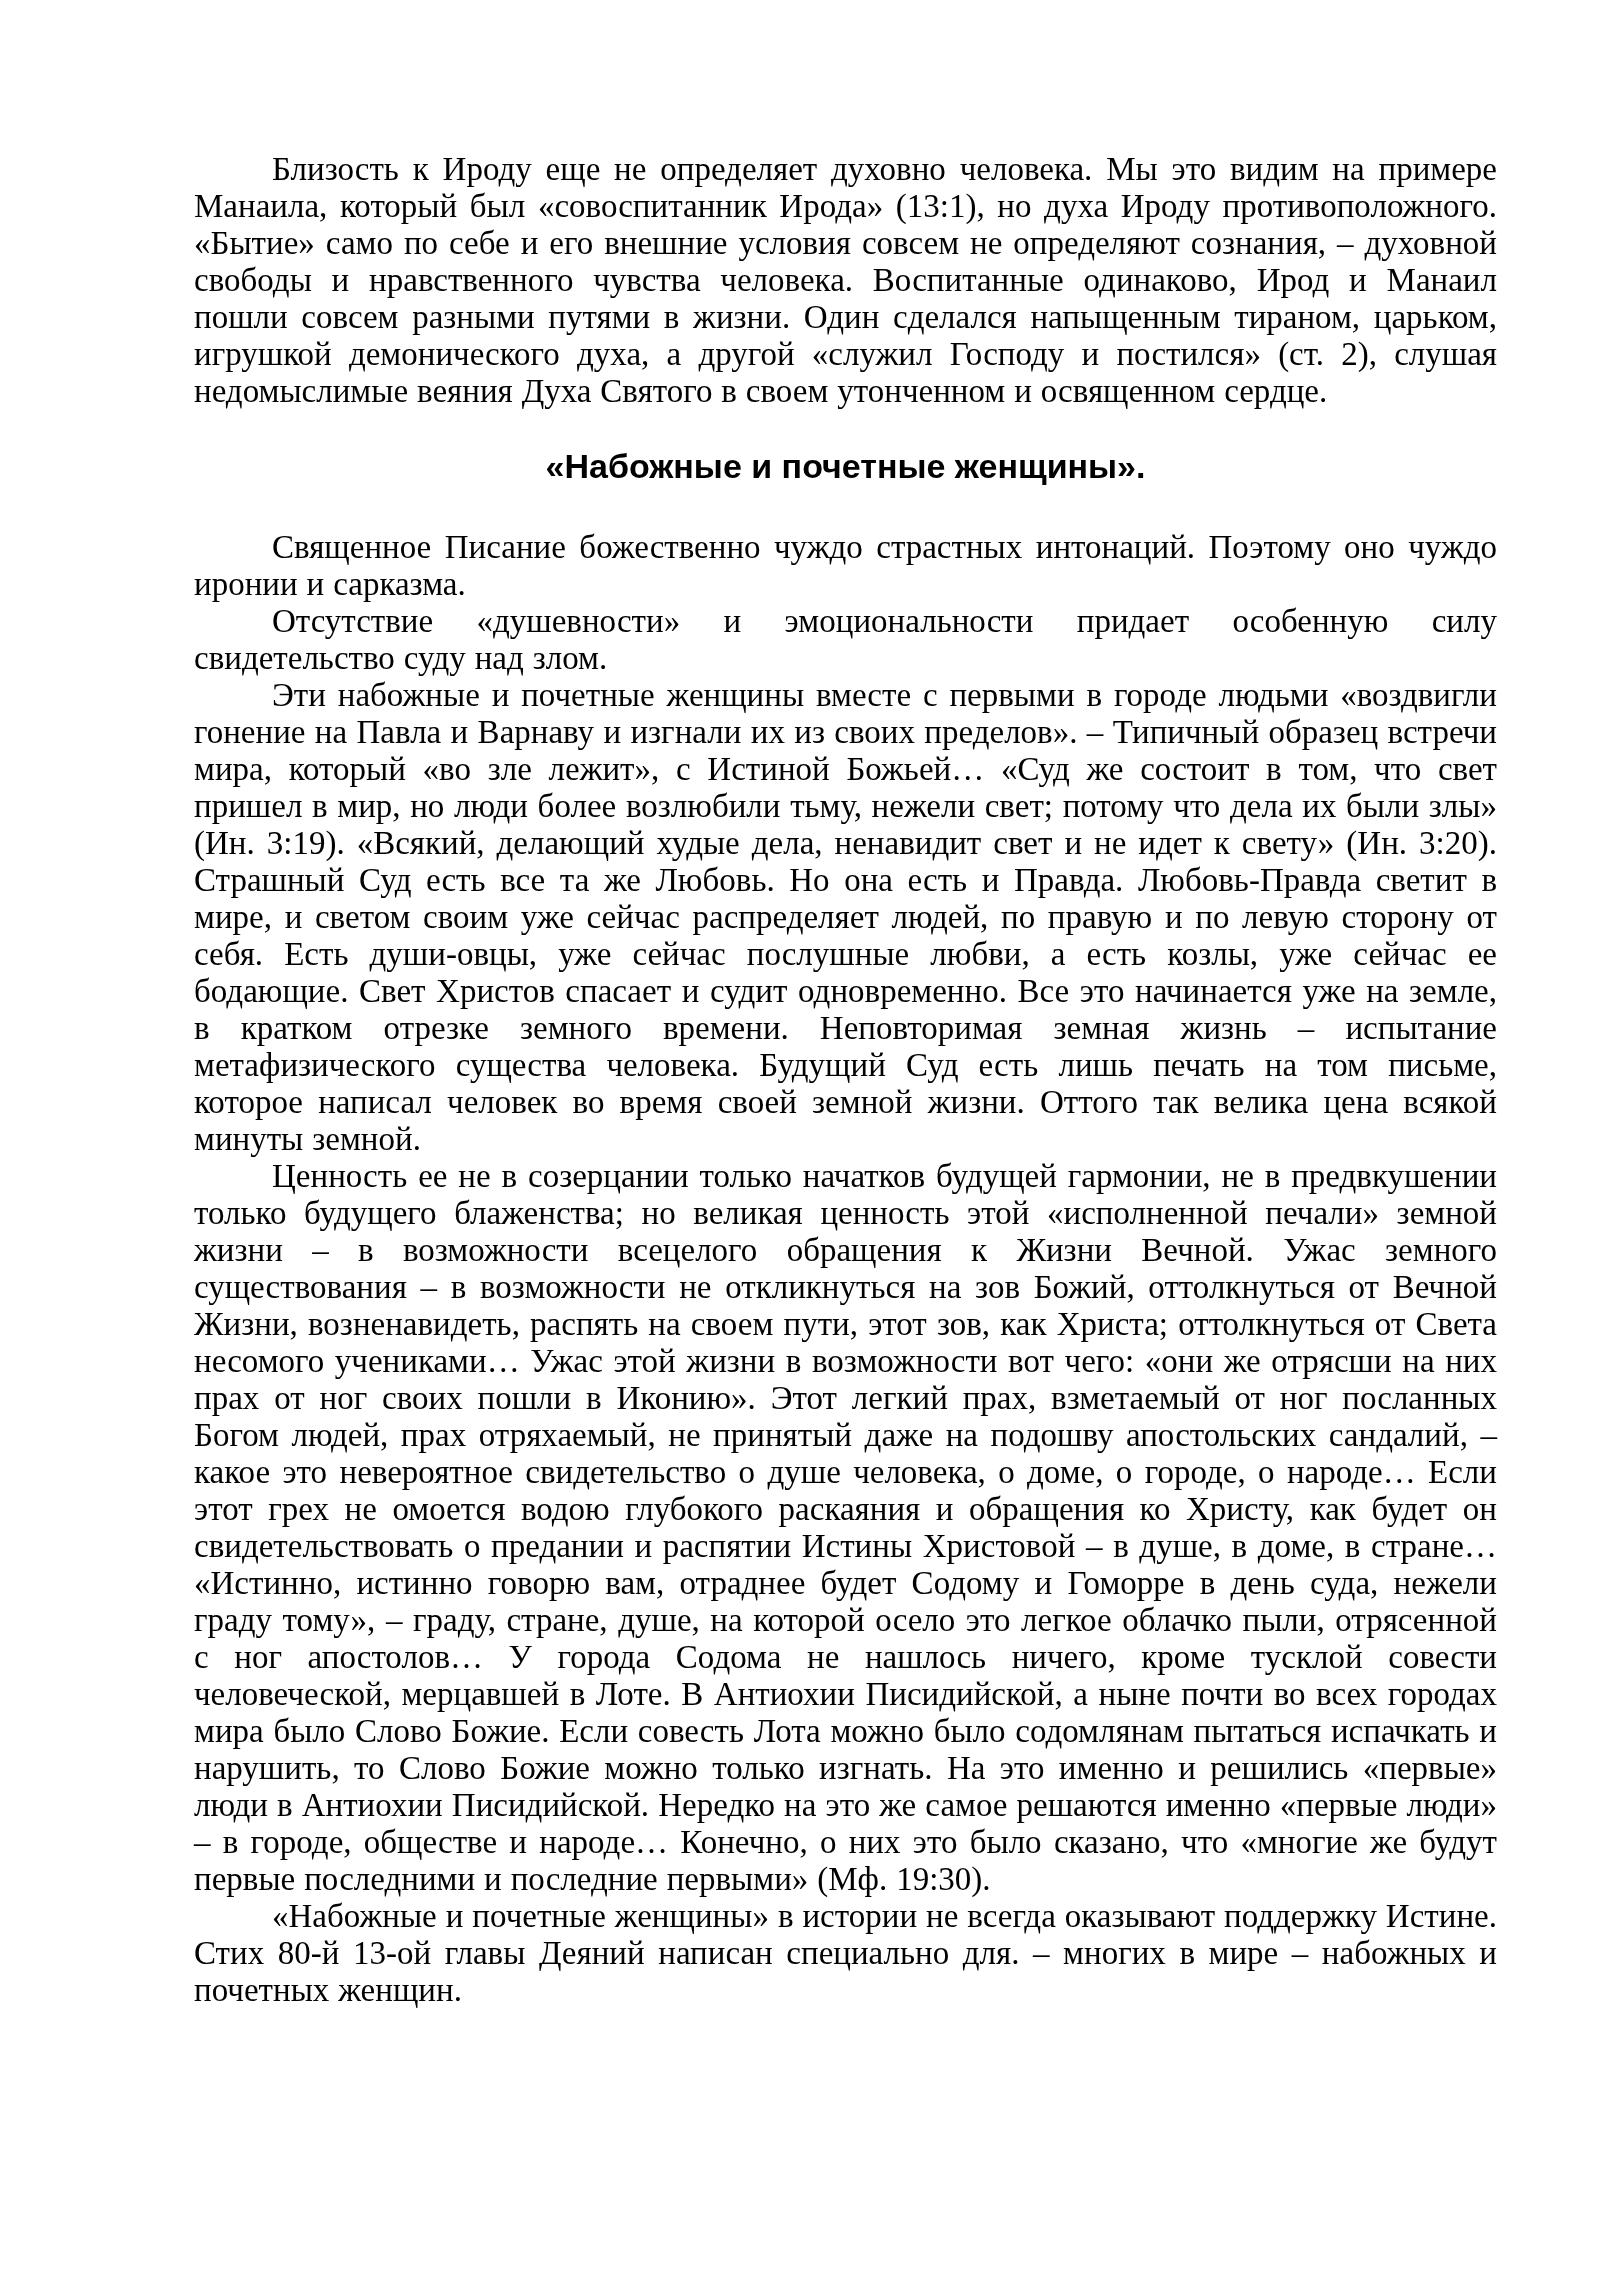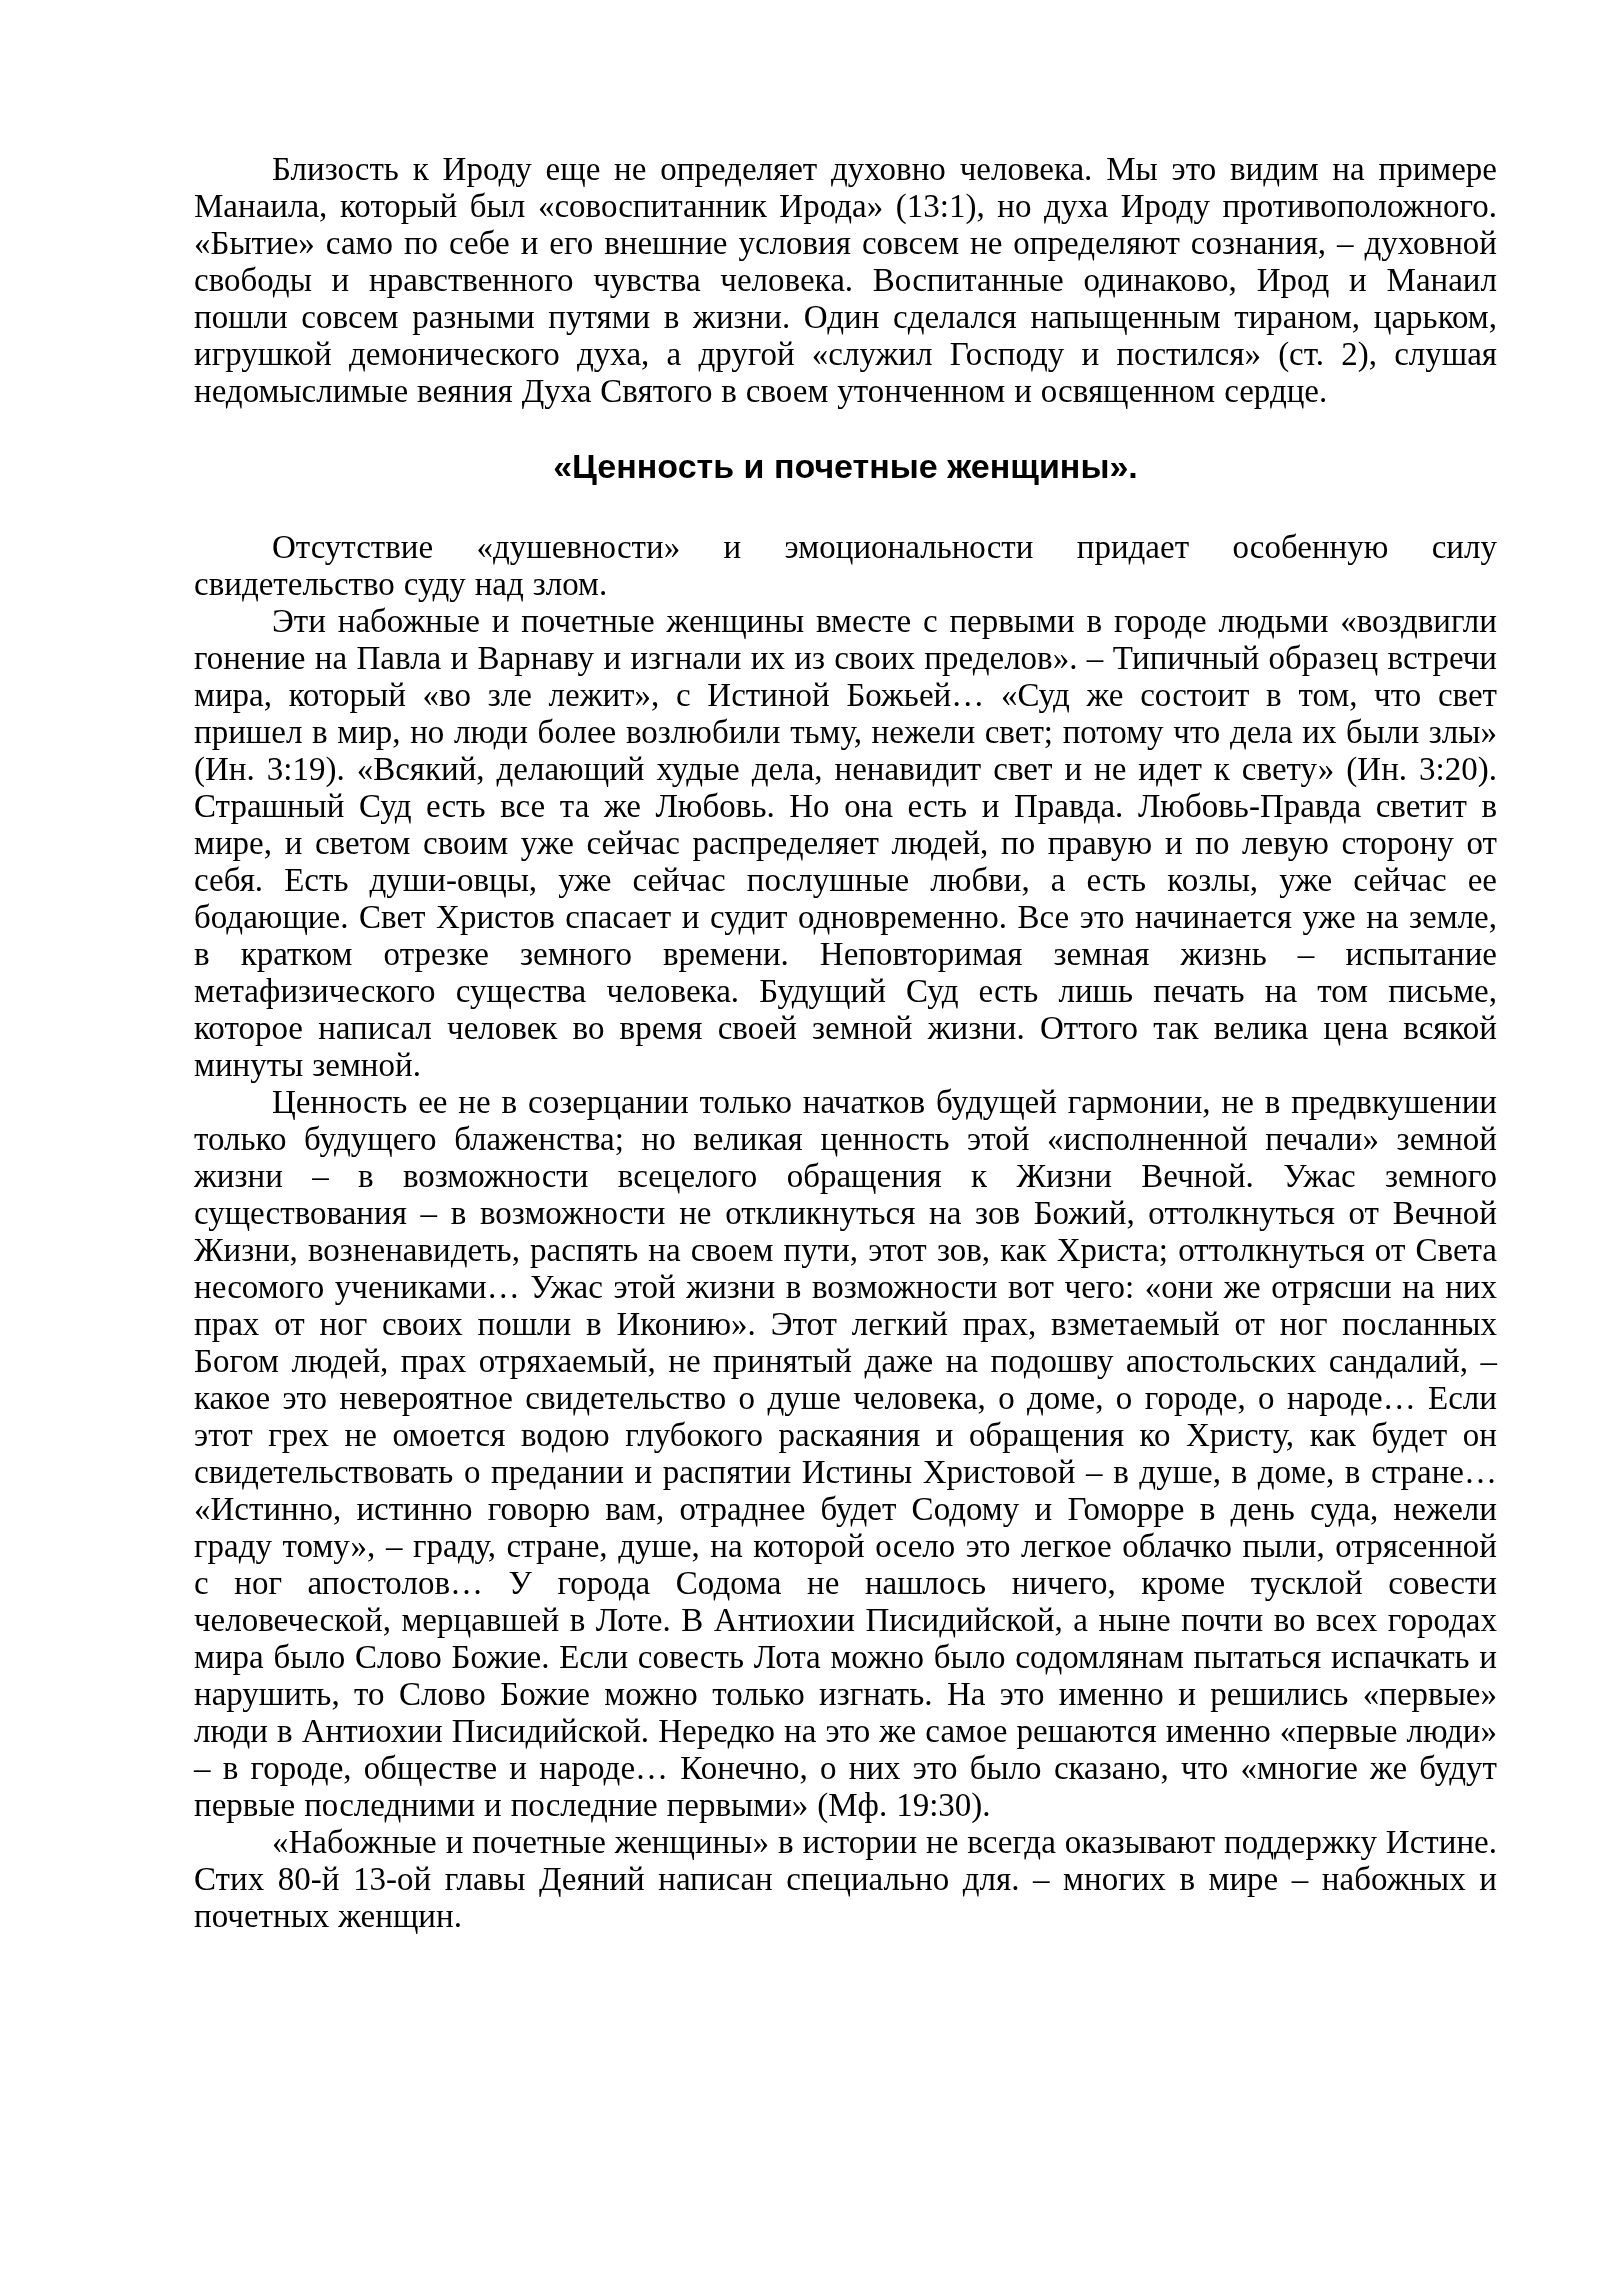--- a/index.html
+++ b/index.html
@@ -40,22 +40,23 @@
     text-indent: 0;
     margin: 38px 0 44px 0;
   }
 </style>
 </head>
 <body>
 
 <div class="page">
   <p>Близость к Ироду еще не определяет духовно человека. Мы это видим на примере Манаила, который был «совоспитанник Ирода» (13:1), но духа Ироду противоположного. «Бытие» само по себе и его внешние условия совсем не определяют сознания, – духовной свободы и нравственного чувства человека. Воспитанные одинаково, Ирод и Манаил пошли совсем разными путями в жизни. Один сделался напыщенным тираном, царьком, игрушкой демонического духа, а другой «служил Господу и постился» (ст. 2), слушая недомыслимые веяния Духа Святого в своем утонченном и освященном сердце.</p>
 
-  <h2 class="section-heading">«Ценность и почетные женщины».</h2>
+  <h2 class="section-heading">«Набожные и почетные женщины».</h2>
 
+  <p>Священное Писание божественно чуждо страстных интонаций. Поэтому оно чуждо иронии и сарказма.</p>
 
   <p>Отсутствие «душевности» и эмоциональности придает особенную силу свидетельство суду над злом.</p>
 
 
   <p>Эти набожные и почетные женщины вместе с первыми в городе людьми «воздвигли гонение на Павла и Варнаву и изгнали их из своих пределов». – Типичный образец встречи мира, который «во зле лежит», с Истиной Божьей… «Суд же состоит в том, что свет пришел в мир, но люди более возлюбили тьму, нежели свет; потому что дела их были злы» (Ин. 3:19). «Всякий, делающий худые дела, ненавидит свет и не идет к свету» (Ин. 3:20). Страшный Суд есть все та же Любовь. Но она есть и Правда. Любовь-Правда светит в мире, и светом своим уже сейчас распределяет людей, по правую и по левую сторону от себя. Есть души-овцы, уже сейчас послушные любви, а есть козлы, уже сейчас ее бодающие. Свет Христов спасает и судит одновременно. Все это начинается уже на земле, в кратком отрезке земного времени. Неповторимая земная жизнь – испытание метафизического существа человека. Будущий Суд есть лишь печать на том письме, которое написал человек во время своей земной жизни. Оттого так велика цена всякой минуты земной.</p>
 
   <p>Ценность ее не в созерцании только начатков будущей гармонии, не в предвкушении только будущего блаженства; но великая ценность этой «исполненной печали» земной жизни – в возможности всецелого обращения к Жизни Вечной. Ужас земного существования – в возможности не откликнуться на зов Божий, оттолкнуться от Вечной Жизни, возненавидеть, распять на своем пути, этот зов, как Христа; оттолкнуться от Света несомого учениками… Ужас этой жизни в возможности вот чего: «они же отрясши на них прах от ног своих пошли в Иконию». Этот легкий прах, взметаемый от ног посланных Богом людей, прах отряхаемый, не принятый даже на подошву апостольских сандалий, – какое это невероятное свидетельство о душе человека, о доме, о городе, о народе… Если этот грех не омоется водою глубокого раскаяния и обращения ко Христу, как будет он свидетельствовать о предании и распятии Истины Христовой – в душе, в доме, в стране… «Истинно, истинно говорю вам, отраднее будет Содому и Гоморре в день суда, нежели граду тому», – граду, стране, душе, на которой осело это легкое облачко пыли, отрясенной с ног апостолов… У города Содома не нашлось ничего, кроме тусклой совести человеческой, мерцавшей в Лоте. В Антиохии Писидийской, а ныне почти во всех городах мира было Слово Божие. Если совесть Лота можно было содомлянам пытаться испачкать и нарушить, то Слово Божие можно только изгнать. На это именно и решились «первые» люди в Антиохии Писидийской. Нередко на это же самое решаются именно «первые люди» – в городе, обществе и народе… Конечно, о них это было сказано, что «многие же будут первые последними и последние первыми» (Мф. 19:30).</p>
 
   <p>«Набожные и почетные женщины» в истории не всегда оказывают поддержку Истине. Стих 80-й 13-ой главы Деяний написан специально для. – многих в мире – набожных и почетных женщин.</p>
 </div>

